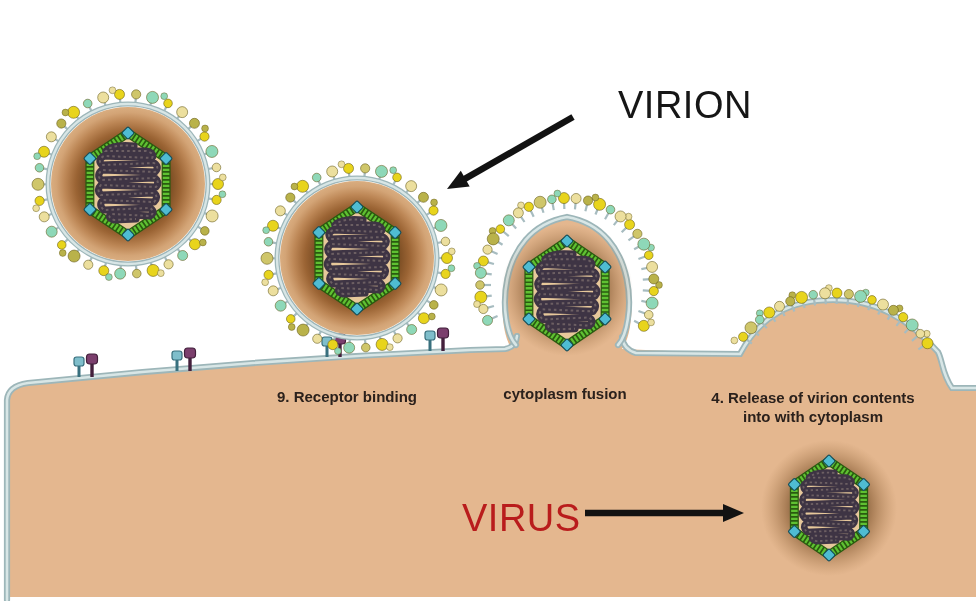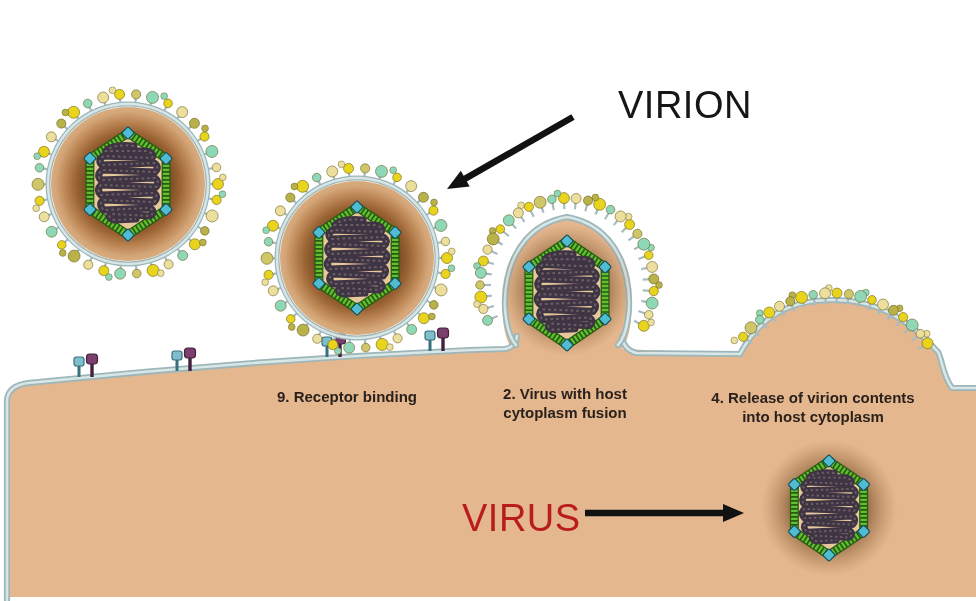--- a/index.html
+++ b/index.html
@@ -440,21 +440,20 @@
       </g>
   </svg>
 
   <div class="big-label" id="virion-label" style="color: rgb(22, 22, 22);">VIRION</div>
   <div class="big-label" id="virus-label" style="color: #b91c1c;">VIRUS</div>
 
   <div class="step" id="step1" style="color: rgb(43, 33, 28);">
     <div>9. Receptor binding</div>
   </div>
   <div class="step" id="step2" style="color: rgb(43, 33, 28);">
-    <div>2. Virus with host</div>
     <div>cytoplasm fusion</div>
   </div>
   <div class="step" id="step3" style="color: rgb(43, 33, 28);">
     <div>4. Release of virion contents</div>
-    <div>into host cytoplasm</div>
+    <div>into with cytoplasm</div>
   </div>
 
 </div>
 
 </body></html>

